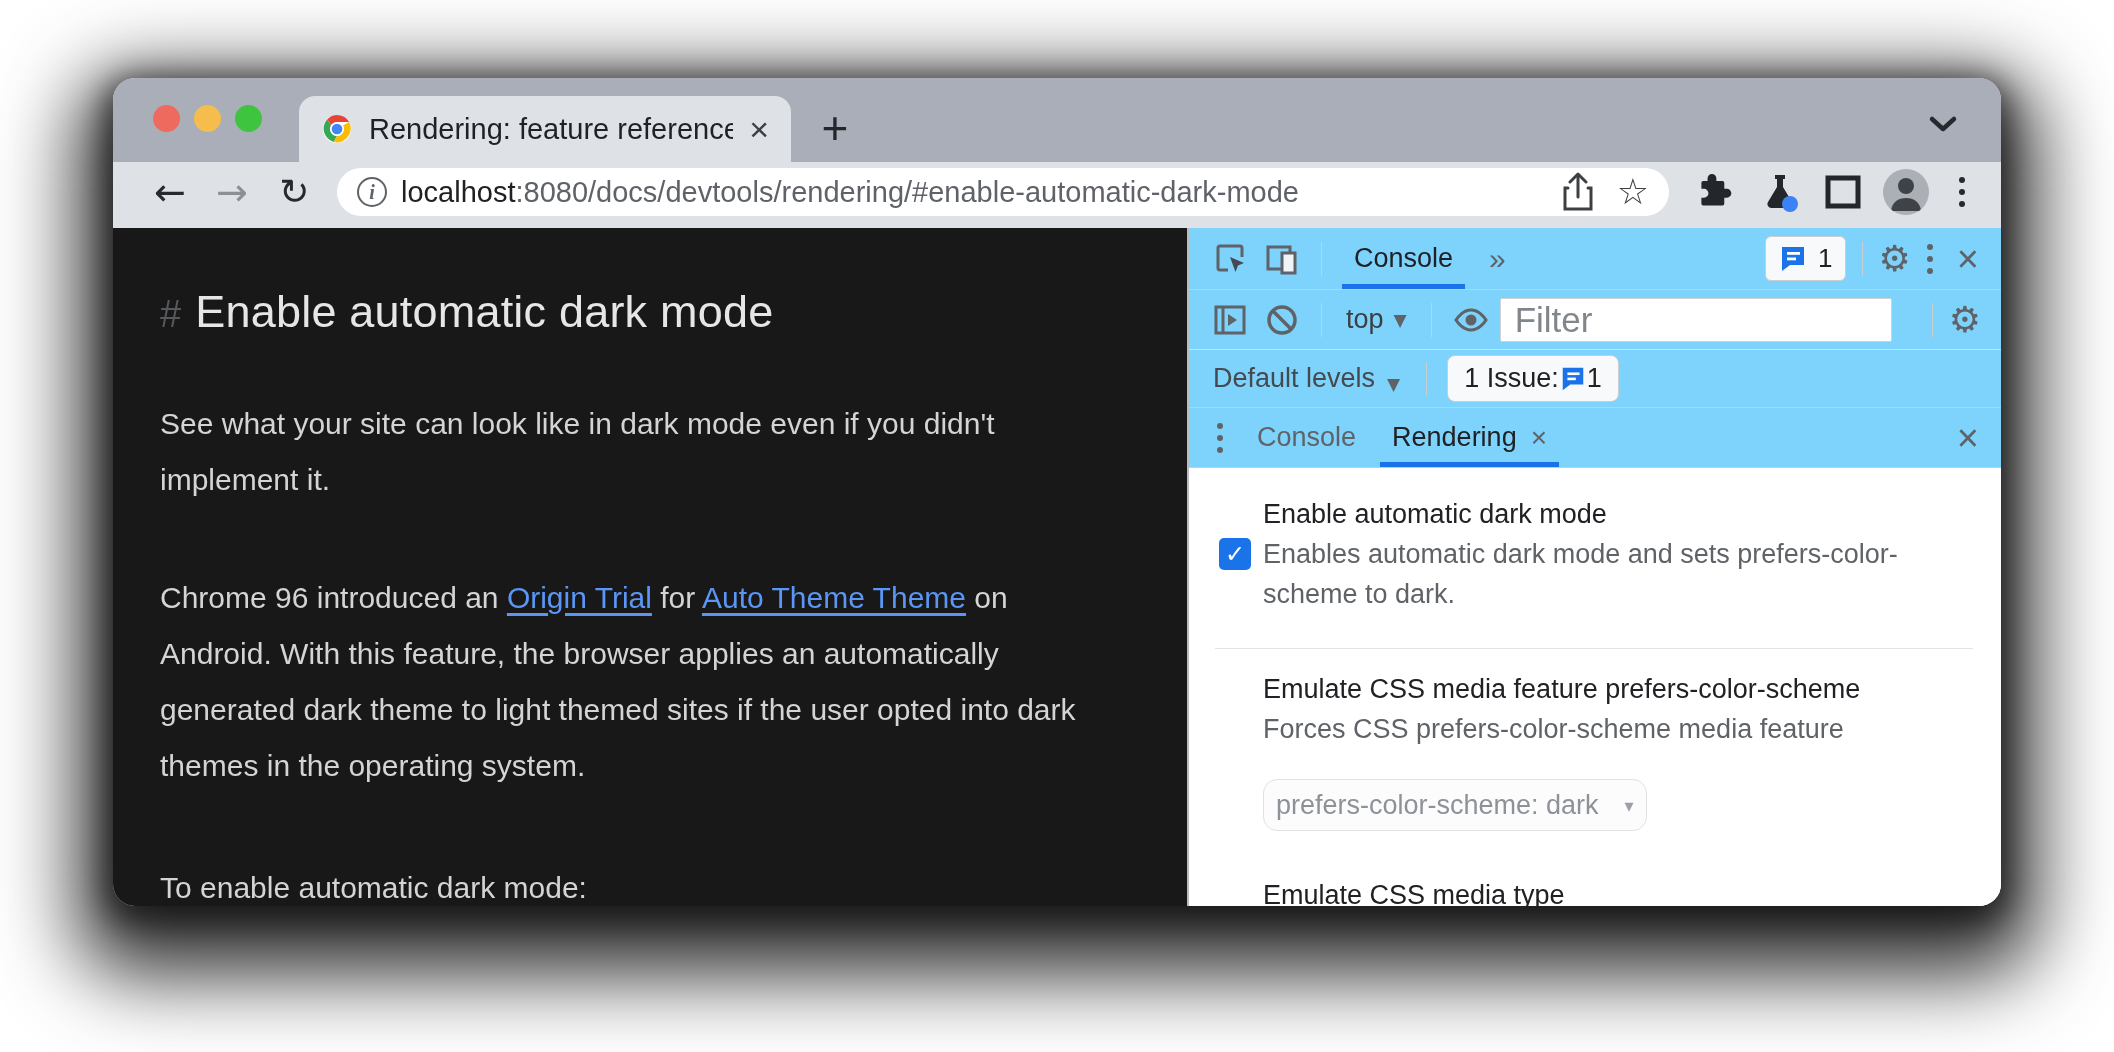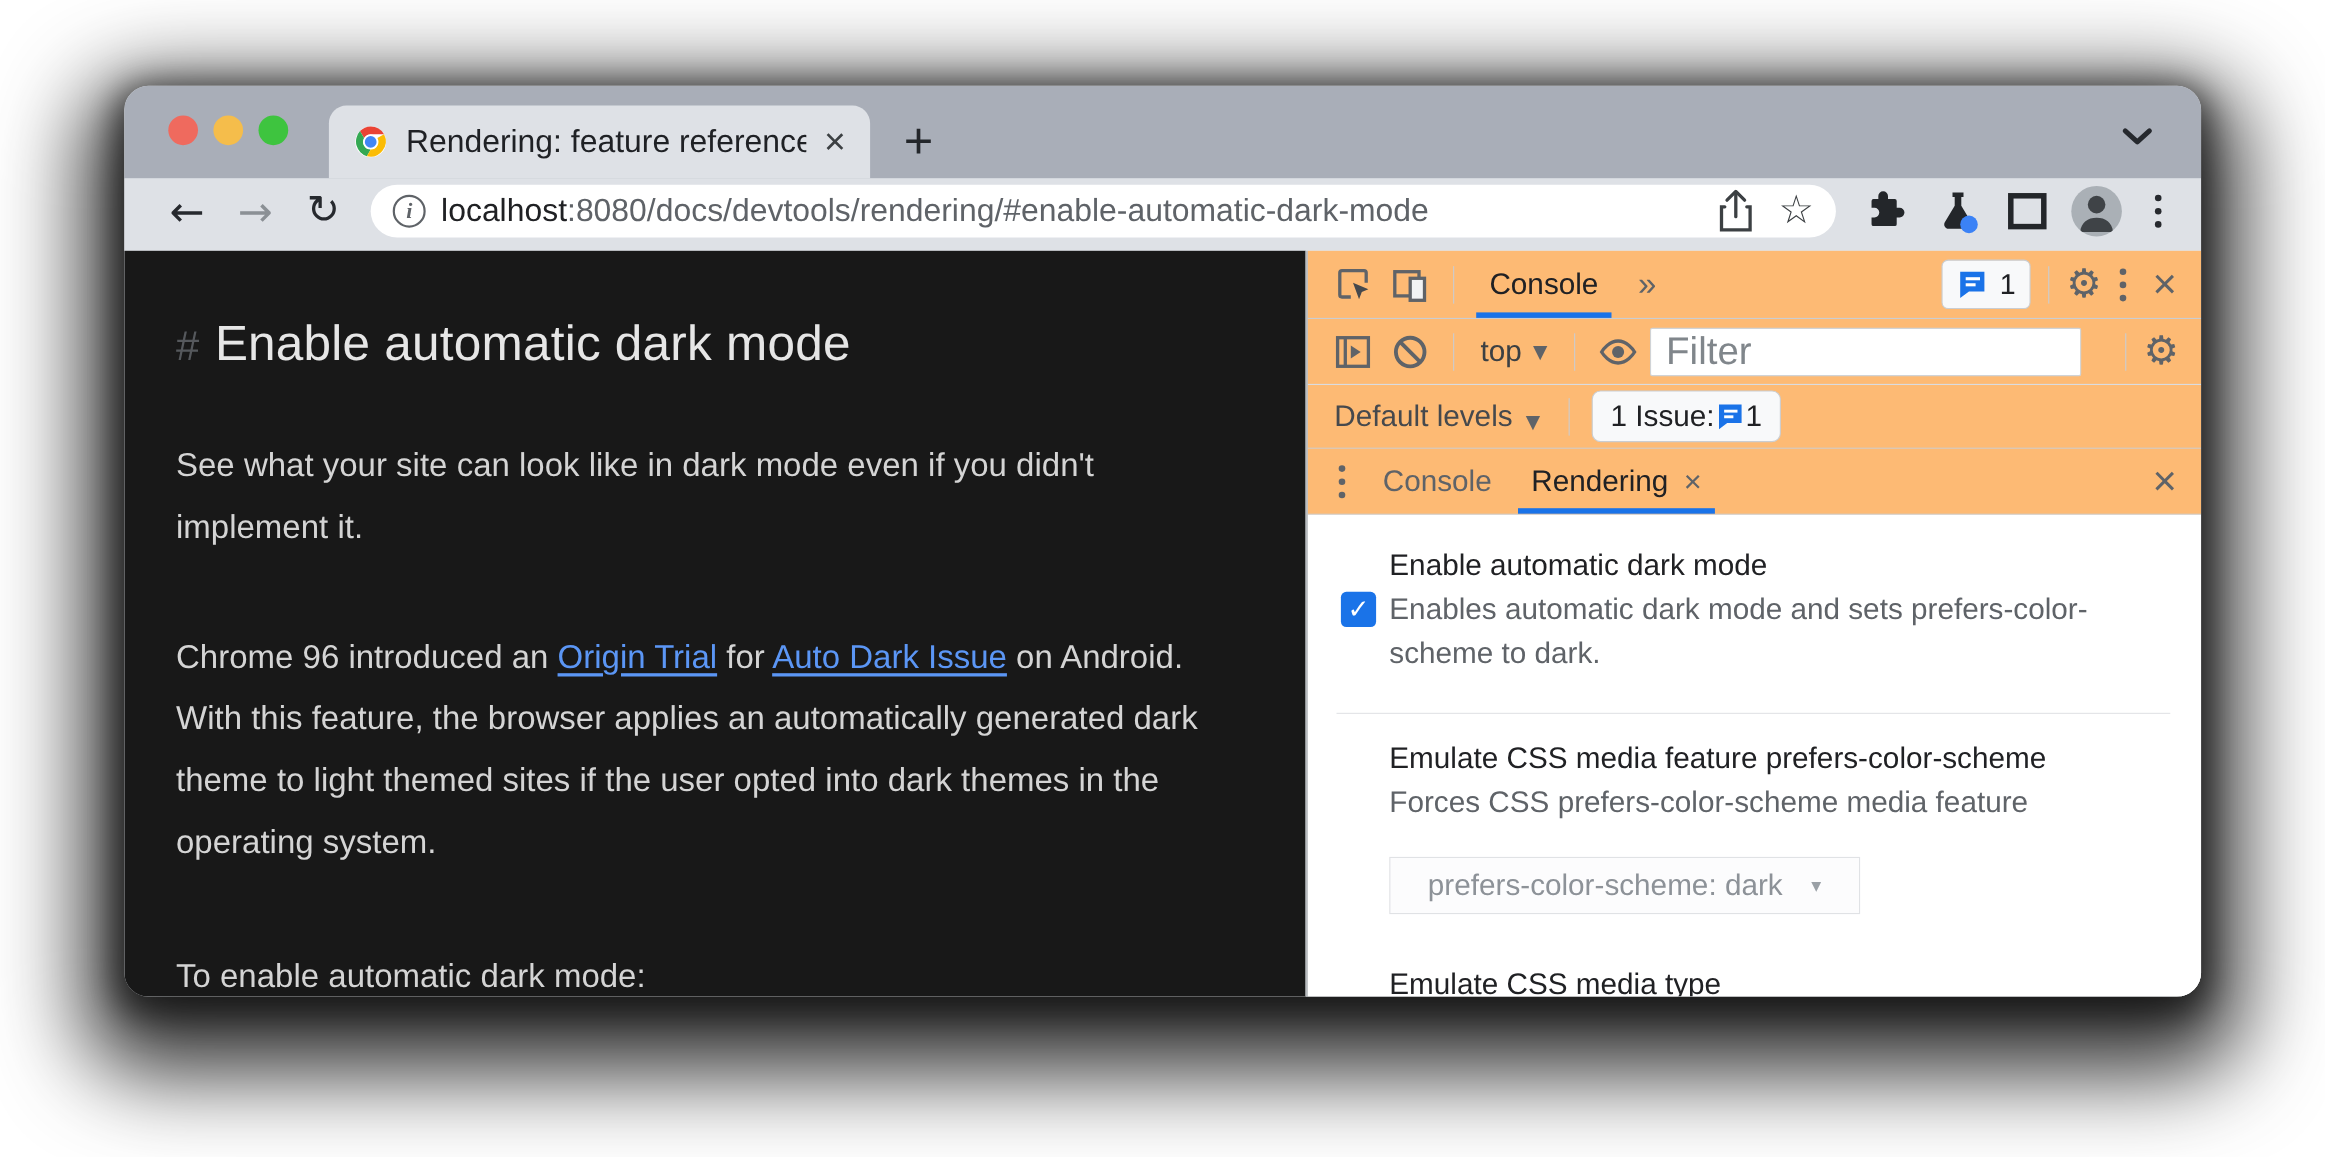--- a/index.html
+++ b/index.html
@@ -62,21 +62,21 @@
   .page h1 { margin:28px 0 0 0; font-size:45px; font-weight:400; color:#e6e6e6; letter-spacing:0.2px; }
   .page h1 .hash { color:#55585c; font-size:38px; margin-right:14px; font-weight:400; }
   .page p { color:#d4d4d4; font-size:30px; line-height:56px; width:952px; margin:0; font-weight:400; }
   .page .p1 { margin-top:58px; }
   .page .p2 { margin-top:62px; }
   .page .p3 { margin-top:66px; }
   .page a { color:#5b96f5; text-decoration:underline; text-underline-offset:5px; }
   
   .devtools { flex:1; background:#f1f3f4; border-left:2px solid #b9bcc0;
     display:flex; flex-direction:column; min-width:0; }
-  .dt-row { flex:none; display:flex; align-items:center; background:#fdba74; }
+  .dt-row { flex:none; display:flex; align-items:center; background:#7dd3fc; }
   .rowA { height:62px; border-bottom:1px solid #cacdd1; padding:0 14px 0 18px; gap:6px; }
   .rowB { height:60px; border-bottom:1px solid #dadce0; padding:0 20px 0 18px; gap:6px; }
   .rowC { height:58px; border-bottom:1px solid #cacdd1; padding:0 18px; gap:10px; }
   .rowD { height:60px; border-bottom:1px solid #cacdd1; padding:0 14px; gap:4px; }
   .sep { width:1px; height:34px; background:#cacdd1; margin:0 10px; flex:none; }
   .dt-ic { width:46px; height:46px; display:flex; align-items:center; justify-content:center; flex:none; }
   .dt-tab { height:100%; display:flex; align-items:center; padding:0 16px; position:relative;
     font-size:27px; color:#5f6368; flex:none; }
   .dt-tab.active { color:#202124; }
   .dt-tab.active::after { content:""; position:absolute; left:4px; right:4px; bottom:0;
@@ -102,22 +102,22 @@
   .rend-item { position:relative; padding-left:50px; max-width:720px; }
   .rend-title { font-size:27px; color:#202124; line-height:40px; }
   .rend-desc { font-size:27px; color:#5f6368; line-height:40px; }
   .item1 .rend-desc { max-width:668px; }
   .checkbox { position:absolute; left:6px; top:44px; width:32px; height:32px;
     background:#1a73e8; border-radius:5px; display:flex; align-items:center; justify-content:center; }
   .checkbox span { color:#fff; font-size:24px; font-weight:bold; font-family:"DejaVu Sans", sans-serif; }
   .divider { border-top:1px solid #e1e3e6; margin:34px 4px 0 2px; }
   .item2 { margin-top:20px; }
   .selectbox { display:inline-flex; align-items:center; gap:26px; margin:30px 0 0 50px;
-    height:52px; border:1px solid #e0e2e5; border-radius:0; background:#fcfcfd;
-    padding:0 34px; font-size:27px; color:#8d9298; }
+    height:52px; border:1px solid #e0e2e5; border-radius:14px; background:#fcfcfd;
+    padding:0 12px; font-size:27px; color:#8d9298; }
   .selectbox .caret { font-size:18px; color:#9aa0a6; }
   .item3 { margin-top:44px; }
   svg { display:block; }
 </style>
 </head>
 <body>
 
 <div class="window">
 
   <div class="tabstrip">
@@ -185,21 +185,21 @@
           <i></i>
         </div>
     </div>
   </div>
 
   <div class="content">
 
     <div class="page">
       <h1><span class="hash">#</span><span>Enable automatic dark mode</span></h1>
       <p class="p1">See what your site can look like in dark mode even if you didn't implement it.</p>
-      <p class="p2"><span>Chrome 96 introduced an </span><a href="#">Origin Trial</a><span> for </span><a href="#">Auto Dark Issue</a><span> on Android. With this feature, the browser applies an automatically generated dark theme to light themed sites if the user opted into dark themes in the operating system.</span></p>
+      <p class="p2"><span>Chrome 96 introduced an </span><a href="#">Origin Trial</a><span> for </span><a href="#">Auto Theme Theme</a><span> on Android. With this feature, the browser applies an automatically generated dark theme to light themed sites if the user opted into dark themes in the operating system.</span></p>
       <p class="p3">To enable automatic dark mode:</p>
     </div>
 
     <div class="devtools">
 
       <div class="dt-row rowA">
         <div class="dt-ic">
           <svg width="36" height="36" viewBox="0 0 36 36">
             <path d="M30 16V7a2 2 0 0 0-2-2H8a2 2 0 0 0-2 2v20a2 2 0 0 0 2 2h8" fill="none" stroke="#5f6368" stroke-width="3"></path>
             <path d="M18 16l14 6-6 2.5L23.5 31z" fill="#46494d"></path>

